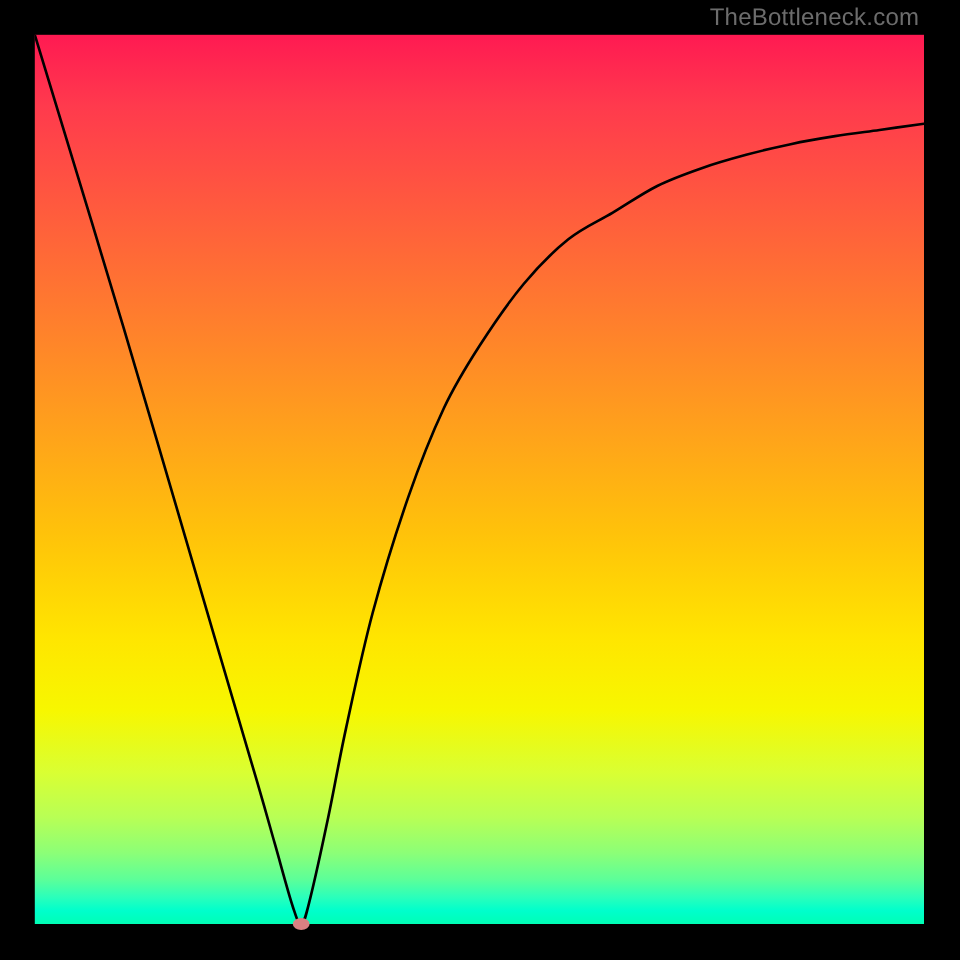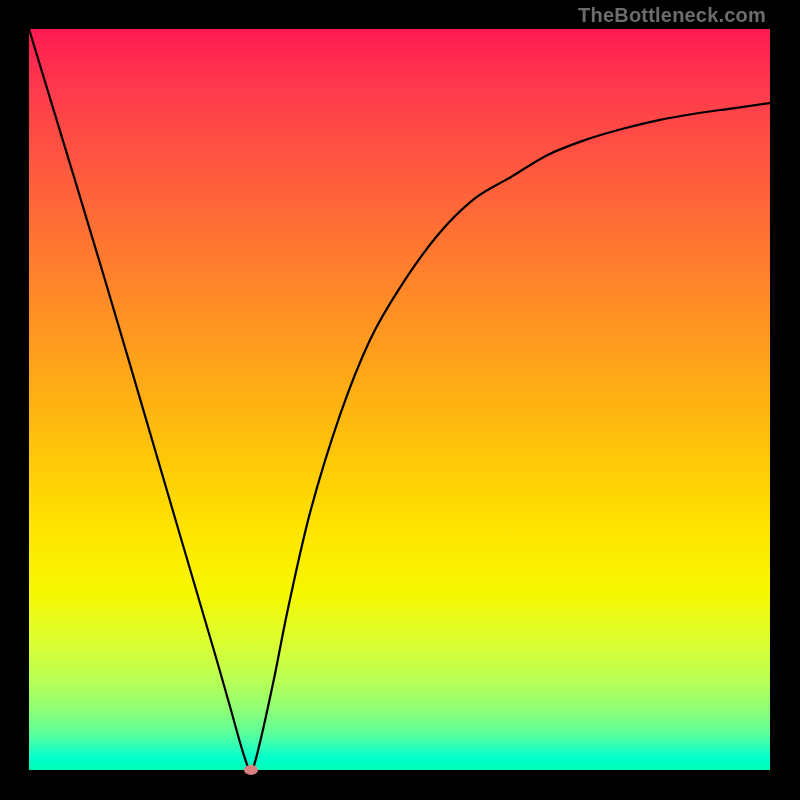--- a/index.html
+++ b/index.html
@@ -44,21 +44,21 @@
       #2affbb 97%,
       #00ffcc 98.5%,
       #00ffb5 100%
     );
   }
   .watermark {
     position: absolute;
     top: 4px;
     right: 34px;
     font-size: 20px;
-    font-weight: 700;
+    font-weight: 400;
     color: #6c6c6c;
     letter-spacing: 0.2px;
     z-index: 5;
   }
   svg.curve {
     position: absolute;
     inset: 0;
   }
   .dot {
     position: absolute;

